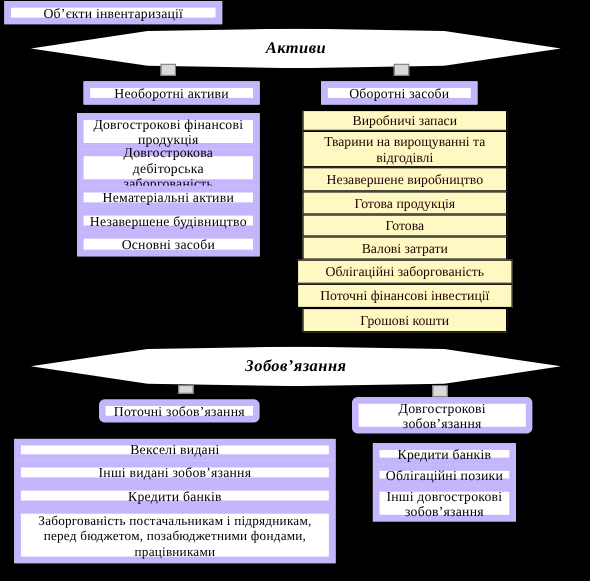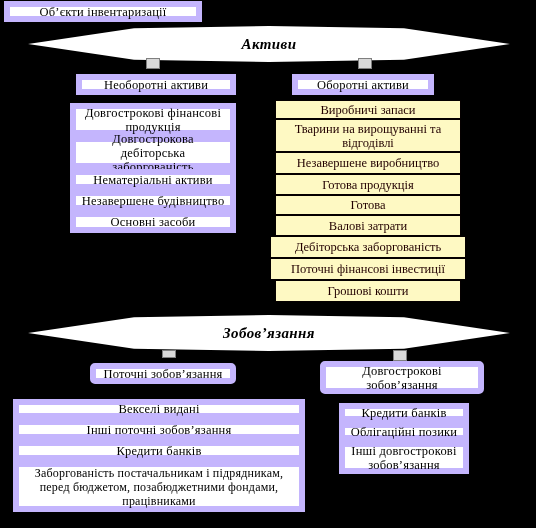--- a/index.html
+++ b/index.html
@@ -83,41 +83,41 @@
   <div class="stub" style="left:358px;top:58px;width:14px;height:11px;"></div>
 
   <div class="box" style="left:76px;top:74px;width:160px;height:21px;">Необоротні активи</div>
 
   <div class="box" style="left:70px;top:103px;width:166px;height:33px;">Довгострокові фінансові продукція</div>
   <div class="box" style="left:70px;top:136px;width:166px;height:33px;">Довгострокова дебіторська заборгованість</div>
   <div class="box" style="left:70px;top:169px;width:166px;height:21px;">Нематеріальні активи</div>
   <div class="box" style="left:70px;top:190px;width:166px;height:21px;">Незавершене будівництво</div>
   <div class="box" style="left:70px;top:211px;width:166px;height:22px;">Основні засоби</div>
 
-  <div class="box" style="left:292px;top:74px;width:142px;height:21px;">Оборотні активи</div>
+  <div class="box" style="left:292px;top:74px;width:142px;height:21px;">Оборотні засоби</div>
 
   <div class="darkrow" style="left:275px;top:100px;width:186px;height:19px;">Виробничі запаси</div>
   <div class="darkrow" style="left:275px;top:119px;width:186px;height:33px;">Тварини на вирощуванні та відгодівлі</div>
   <div class="darkrow" style="left:275px;top:152px;width:186px;height:22px;">Незавершене виробництво</div>
   <div class="darkrow" style="left:275px;top:174px;width:186px;height:21px;">Готова продукція</div>
   <div class="darkrow" style="left:275px;top:195px;width:186px;height:20px;">Готова</div>
   <div class="darkrow" style="left:275px;top:215px;width:186px;height:21px;">Валові затрати</div>
-  <div class="darkrow" style="left:270px;top:236px;width:196px;height:22px;">Дебіторська заборгованість</div>
+  <div class="darkrow" style="left:270px;top:236px;width:196px;height:22px;">Облігаційні заборгованість</div>
   <div class="darkrow" style="left:270px;top:258px;width:196px;height:22px;">Поточні фінансові інвестиції</div>
   <div class="darkrow" style="left:275px;top:280px;width:186px;height:22px;">Грошові кошти</div>
 
   <div class="banner" style="left:28px;top:315px;width:482px;height:36px;">Зобов’язання</div>
 
   <div class="stub" style="left:162px;top:350px;width:14px;height:8px;"></div>
   <div class="stub" style="left:393px;top:350px;width:14px;height:11px;"></div>
 
   <div class="box" style="left:90px;top:363px;width:146px;height:21px;border-radius:5px;">Поточні зобов’язання</div>
 
   <div class="box" style="left:13px;top:399px;width:292px;height:20px;">Векселі видані</div>
-  <div class="box" style="left:13px;top:419px;width:292px;height:21px;">Інші поточні зобов’язання</div>
+  <div class="box" style="left:13px;top:419px;width:292px;height:21px;">Інші видані зобов’язання</div>
   <div class="box" style="left:13px;top:440px;width:292px;height:21px;">Кредити банків</div>
   <div class="box sm" style="left:13px;top:461px;width:292px;height:51px;">Заборгованість постачальникам і підрядникам, перед бюджетом, позабюджетними фондами, працівниками</div>
 
   <div class="box" style="left:320px;top:361px;width:164px;height:33px;border-radius:5px;">Довгострокові зобов’язання</div>
 
   <div class="box" style="left:339px;top:403px;width:130px;height:19px;">Кредити банків</div>
   <div class="box" style="left:339px;top:422px;width:130px;height:19px;">Облігаційні позики</div>
   <div class="box" style="left:339px;top:441px;width:130px;height:33px;">Інші довгострокові зобов’язання</div>
 
 </div>

